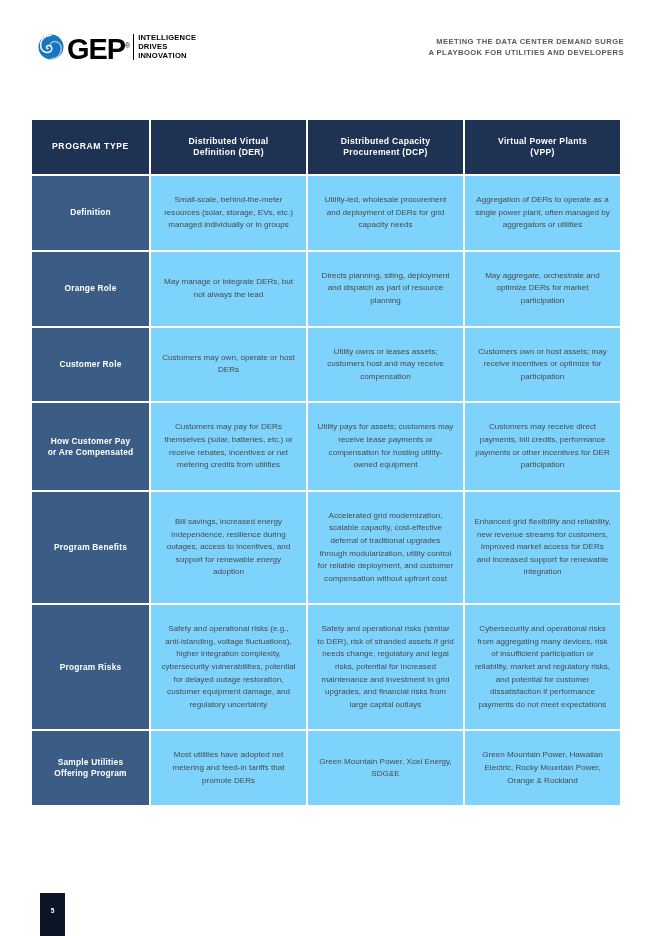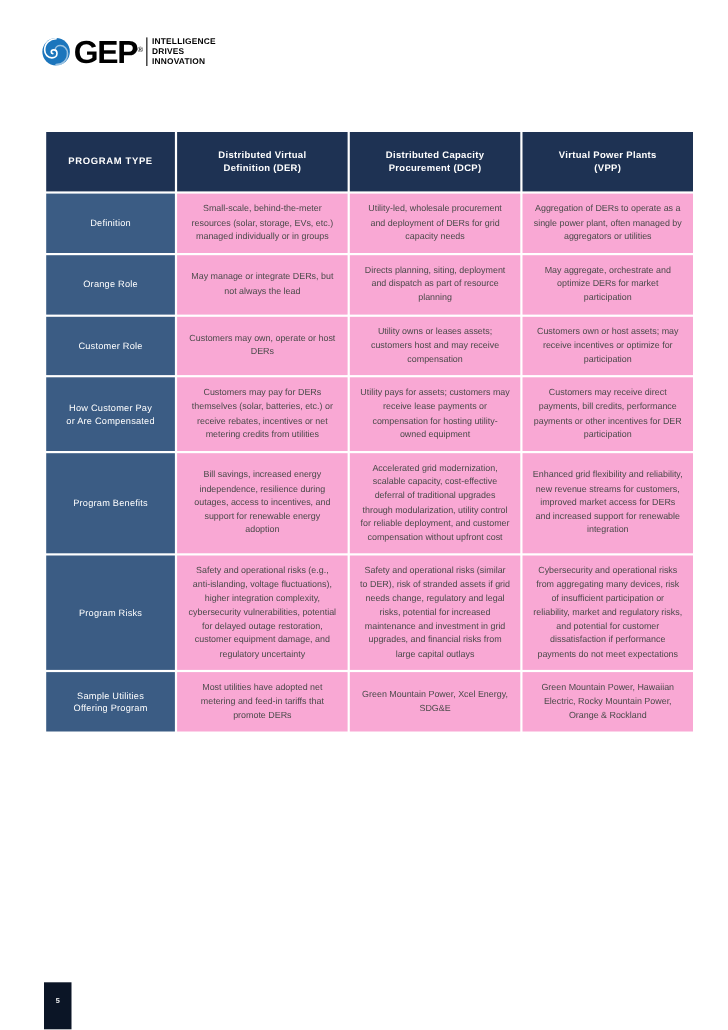--- a/index.html
+++ b/index.html
@@ -70,21 +70,21 @@
     font-size: 7.6px;
     font-weight: bold;
     line-height: 10.5px;
     letter-spacing: 0.45px;
     color: #58595b;
   }
 
   
   .comparison-table {
     position: absolute;
-    left: 40px;
+    left: 30px;
     top: 118px;
     width: 582px;
     border-collapse: separate;
     border-spacing: 2px 2px;
     table-layout: fixed;
   }
   .comparison-table col.c-label { width: 117px; }
   .comparison-table col.c-data  { width: 155px; }
 
   th.col-head {
@@ -99,35 +99,35 @@
     padding: 4px 6px;
     letter-spacing: 0.3px;
   }
   th.col-head.program-type {
     letter-spacing: 0.6px;
   }
   th.row-label {
     background: #3b5c84;
     color: #ffffff;
     font-size: 8.4px;
-    font-weight: normal;
+    font-weight: bold;
     line-height: 11px;
     text-align: center;
     vertical-align: middle;
     padding: 4px 5px;
     letter-spacing: 0.2px;
   }
   td.cell {
-    background: #f9a8d4;
+    background: #7dd3fc;
     color: #4a4a4a;
     font-size: 8.1px;
     line-height: 12.6px;
     text-align: center;
     vertical-align: middle;
-    padding: 8px 9px;
+    padding: 18px 9px;
   }
 
   
   .footer-tab {
     position: absolute;
     left: 40px;
     top: 893px;
     width: 25px;
     height: 43px;
     background: #0b1526;
@@ -156,20 +156,24 @@
     </svg>
     <div class="logo-word"><span>GEP</span><span class="logo-tm">®</span></div>
     <div class="logo-rule"></div>
     <div class="logo-tag">
       <div>INTELLIGENCE</div>
       <div>DRIVES</div>
       <div>INNOVATION</div>
     </div>
   </div>
 
+  <div class="doc-title">
+    <div>MEETING THE DATA CENTER DEMAND SURGE</div>
+    <div>A PLAYBOOK FOR UTILITIES AND DEVELOPERS</div>
+  </div>
 
 </div>
 
 <table class="comparison-table">
   <colgroup>
     <col class="c-label">
     <col class="c-data">
     <col class="c-data">
     <col class="c-data">
   </colgroup>

